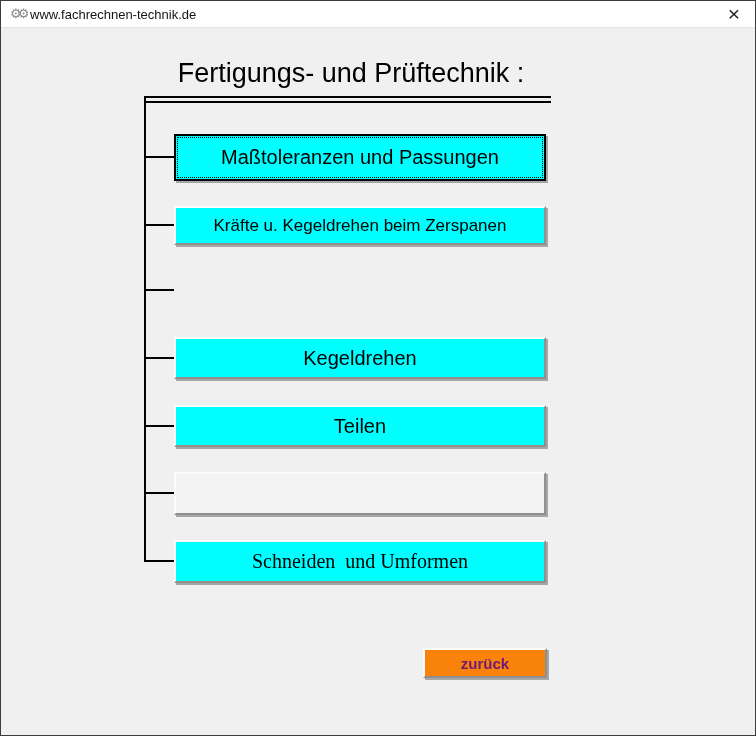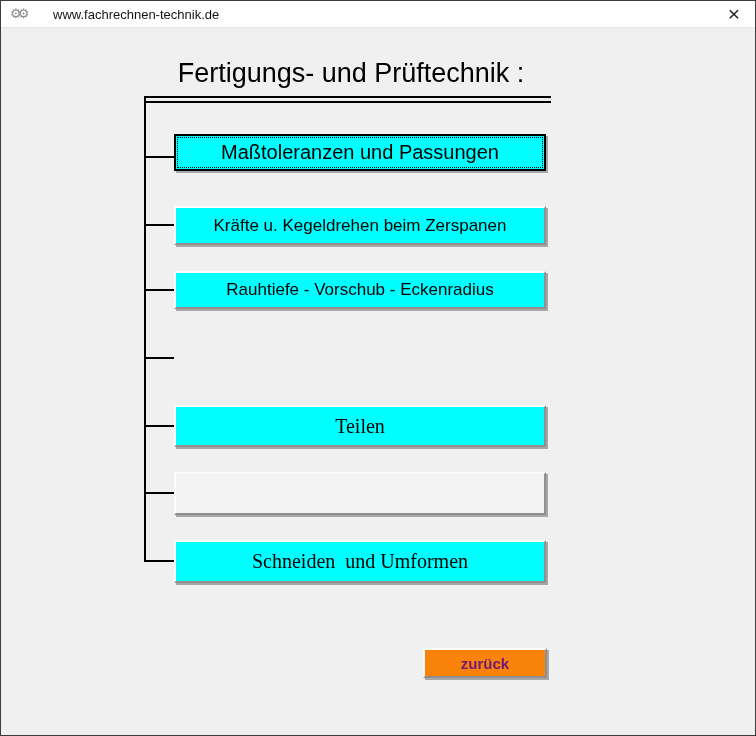--- a/index.html
+++ b/index.html
@@ -15,21 +15,21 @@
     position:absolute; top:0; left:0; right:0; height:27px;
     background:var(--titlebar-bg, #FFFFFF);
     border-bottom:1px solid #e4e4e4;
   }
   .app-icon {
     position:absolute; left:9px; top:4px;
     font-size:13px; line-height:18px; color:#8a8a8a;
     letter-spacing:-4px; cursor:default;
   }
   .title-text {
-    position:absolute; left:52px; top:6px;
+    position:absolute; left:29px; top:6px;
     font-size:13px; line-height:16px; color:#141414; cursor:default;
   }
   .close-btn {
     position:absolute; right:10px; top:0; width:22px; height:26px;
     font-size:21px; line-height:25px; text-align:center;
     color:#1d1d1d; cursor:pointer;
   }
   
   .heading {
     position:absolute; top:57px; left:0; width:700px;
@@ -48,29 +48,29 @@
   .btn {
     position:absolute; left:173px; width:372px;
     background:var(--button-cyan, #00FFFF);
     display:flex; align-items:center; justify-content:center;
     font-size:20px; color:#000; white-space:pre;
     border:2px solid;
     border-color:#fbfbfb #8f8f8f #8f8f8f #fbfbfb;
     box-shadow:2px 2px 0 #a6a6a6;
     cursor:pointer;
   }
-  .b1 { top:133px; height:37px; border:2px solid #000; }
+  .b1 { top:133px; height:47px; border:2px solid #000; }
   .b1::after {
     content:""; position:absolute; left:1px; right:1px; top:1px; bottom:1px;
     border:1px dotted #000; pointer-events:none;
   }
   .b2 { top:205px; height:39px; font-size:17px; }
   .b3 { top:270px; height:38px; font-size:17px; }
   .b4 { top:336px; height:42px; }
-  .b5 { top:404px; height:42px;font-family:Liberation Serif, serif; }
+  .b5 { top:404px; height:42px; }
   .b6 { top:471px; height:43px; background:var(--empty-button,#F3F3F3); }
   .b7 { top:539px; height:43px;font-family:Liberation Serif, serif; }
   
   .back-btn {
     position:absolute; left:422px; top:647px; width:124px; height:30px;
     background:var(--button-orange, #F8820A);
     display:flex; align-items:center; justify-content:center;
     font-size:15px; font-weight:bold; color:#701a75;
     border:2px solid;
     border-color:#fbfbfb #8f8f8f #8f8f8f #fbfbfb;
@@ -97,20 +97,20 @@
   <div class="conn c1"></div>
   <div class="conn c2"></div>
   <div class="conn c3"></div>
   <div class="conn c4"></div>
   <div class="conn c5"></div>
   <div class="conn c6"></div>
   <div class="conn c7"></div>
 
   <div class="btn b1">Maßtoleranzen und Passungen</div>
   <div class="btn b2">Kräfte u. Kegeldrehen beim Zerspanen</div>
-  <div class="btn b3">Rauhtiefe - Vorschub - Eckenradius</div>
+  <div class="btn b4">Kegeldrehen</div>
   <div class="btn b5">Teilen</div>
   <div class="btn b6"></div>
   <div class="btn b7">Schneiden  und Umformen</div>
 
   <div class="back-btn">zurück</div>
 
 </div>
 
 </body></html>

